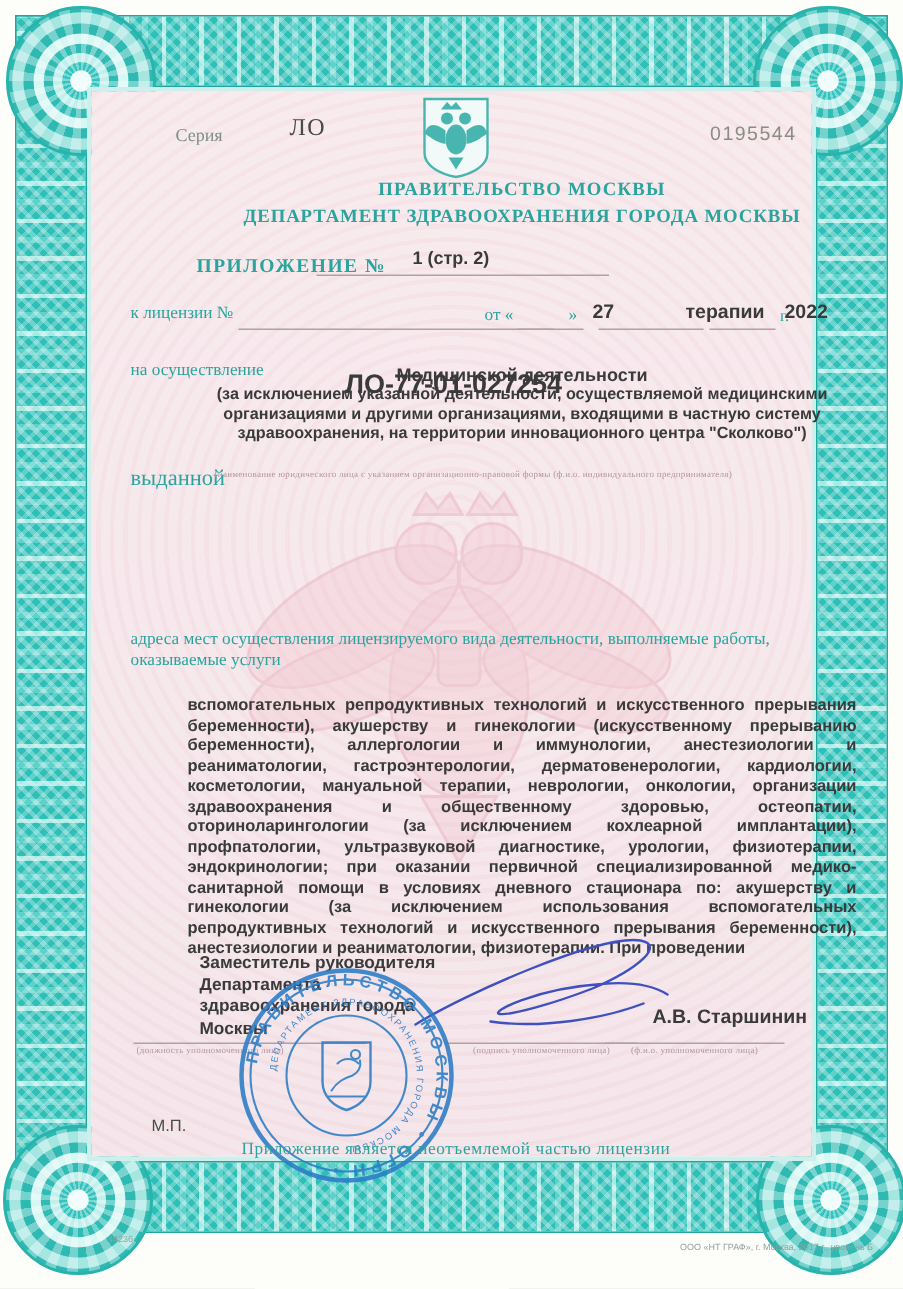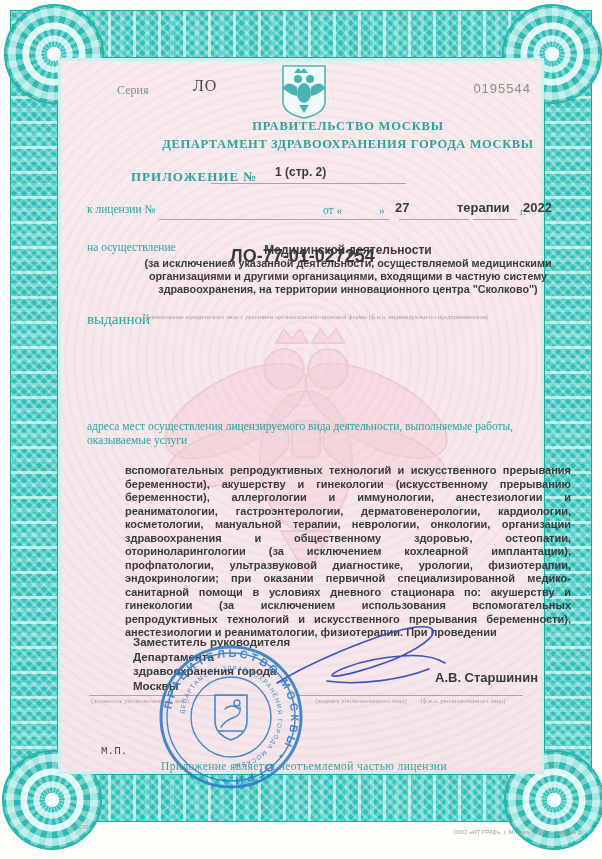--- a/index.html
+++ b/index.html
@@ -141,21 +141,21 @@
         <path d="M58,64 C92,69 134,62 160,52"></path>
       </g>
     </svg>
     <div class="uline" style="left:236px;top:634px;width:128px;"></div>
     <div class="abs tinycap center" style="left:238px;top:637px;width:124px;">(подпись уполномоченного лица)</div>
 
     <div class="abs dark bold" style="left:330px;top:609px;width:134px;font-size:13px;">А.В. Старшинин</div>
     <div class="uline" style="left:342px;top:634px;width:120px;"></div>
     <div class="abs tinycap center" style="left:342px;top:637px;width:120px;">(ф.и.о. уполномоченного лица)</div>
 
-    <div class="abs" style="left:40px;top:684px;font-size:11px;font-family:Liberation Mono, monospace;color:#4a4a46;">М.П.</div>
+    <div class="abs" style="left:40px;top:684px;font-size:11px;font-family:Liberation Sans, sans-serif;color:#4a4a46;">М.П.</div>
 
     <svg class="stamp" viewBox="0 0 156 156">
       <defs>
         <path id="arcOuter" d="M78,78 m-60,0 a60,60 0 1,1 120,0 a60,60 0 1,1 -120,0"></path>
         <path id="arcInner" d="M78,78 m-47,0 a47,47 0 1,1 94,0 a47,47 0 1,1 -94,0"></path>
       </defs>
       <circle cx="78" cy="78" r="70" fill="none" stroke="#2a7cc7" stroke-width="3"></circle>
       <circle cx="78" cy="78" r="64" fill="none" stroke="#2a7cc7" stroke-width="1.4"></circle>
       <circle cx="78" cy="78" r="40" fill="none" stroke="#2a7cc7" stroke-width="1.4"></circle>
       <text font-size="11" font-weight="bold" fill="#2a7cc7" letter-spacing="3" font-family="Liberation Sans,sans-serif">

